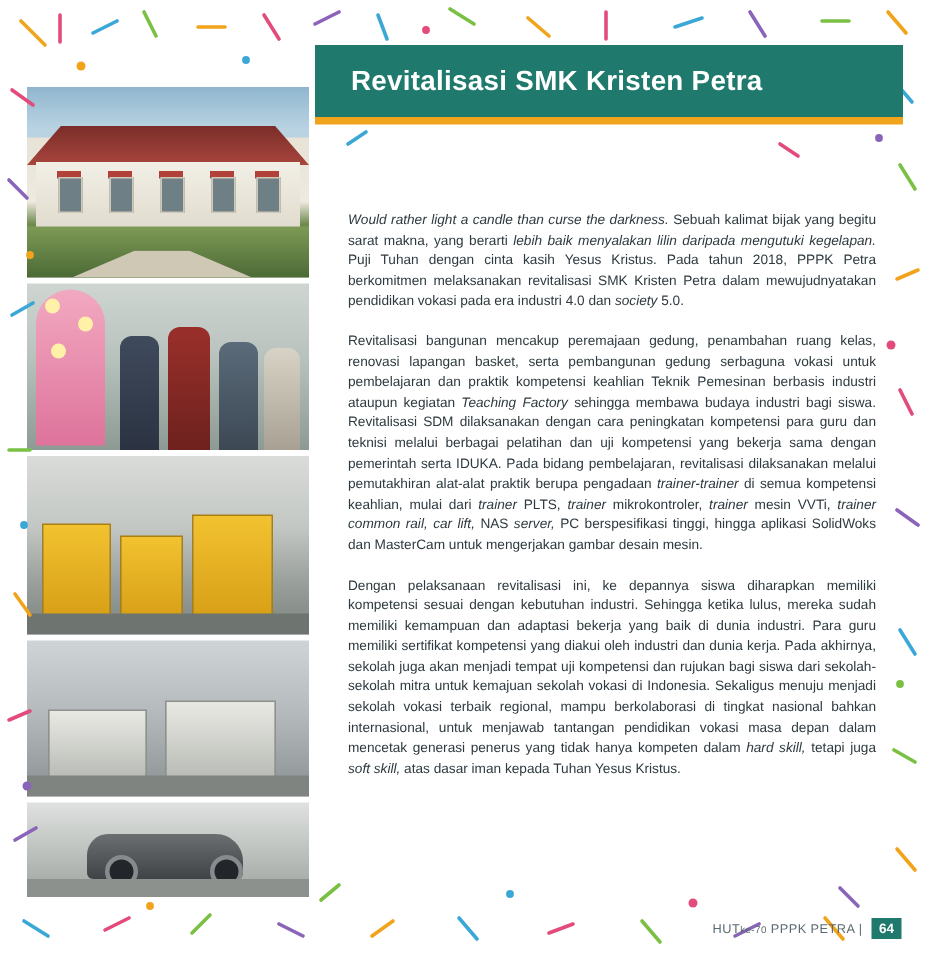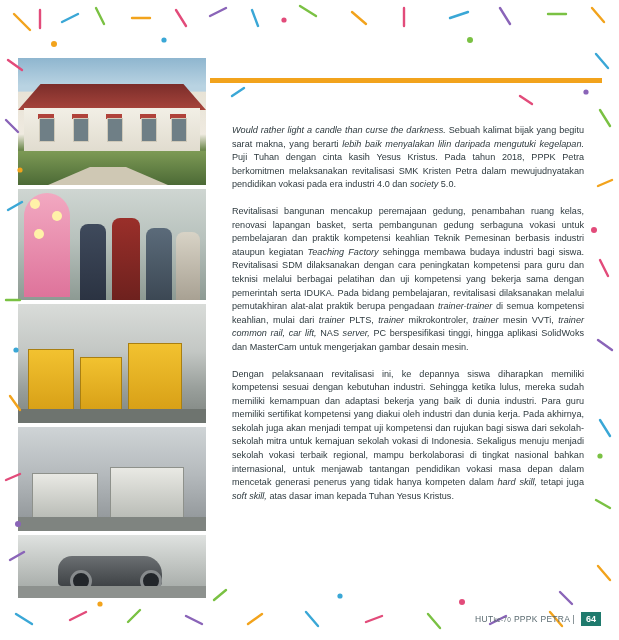--- a/index.html
+++ b/index.html
@@ -180,21 +180,21 @@
     width: 392px;
     height: 5px;
     background: #f2a31c;
     z-index: 6;
   }
 
   
   .article {
     position: absolute;
     left: 232px;
-    top: 124px;
+    top: 140px;
     width: 352px;
     color: #2e3a3f;
     font-size: 9.1px;
     line-height: 13.6px;
     text-align: justify;
   }
   .article p { margin: 0 0 13px 0; }
   .article i { font-style: italic; }
 
   
@@ -335,20 +335,23 @@
 
     <div class="photo p5">
       <div class="car"></div>
       <div class="wheel" style="left:52px"></div>
       <div class="wheel" style="left:122px"></div>
       <div class="floor3"></div>
     </div>
 
   </div>
 
+  <div class="banner">
+    <div class="banner-title">Revitalisasi SMK Kristen Petra</div>
+  </div>
   <div class="banner-accent"></div>
 
   <div class="article">
       <p><i>Would rather light a candle than curse the darkness.</i><span> Sebuah kalimat bijak yang begitu sarat makna, yang berarti </span><i>lebih baik menyalakan lilin daripada mengutuki kegelapan.</i><span> Puji Tuhan dengan cinta kasih Yesus Kristus. Pada tahun 2018, PPPK Petra berkomitmen melaksanakan revitalisasi SMK Kristen Petra dalam mewujudnyatakan pendidikan vokasi pada era industri 4.0 dan </span><i>society</i><span> 5.0.</span></p>
       <p><span>Revitalisasi bangunan mencakup peremajaan gedung, penambahan ruang kelas, renovasi lapangan basket, serta pembangunan gedung serbaguna vokasi untuk pembelajaran dan praktik kompetensi keahlian Teknik Pemesinan berbasis industri ataupun kegiatan </span><i>Teaching Factory</i><span> sehingga membawa budaya industri bagi siswa. Revitalisasi SDM dilaksanakan dengan cara peningkatan kompetensi para guru dan teknisi melalui berbagai pelatihan dan uji kompetensi yang bekerja sama dengan pemerintah serta IDUKA. Pada bidang pembelajaran, revitalisasi dilaksanakan melalui pemutakhiran alat-alat praktik berupa pengadaan </span><i>trainer-trainer</i><span> di semua kompetensi keahlian, mulai dari </span><i>trainer</i><span> PLTS, </span><i>trainer</i><span> mikrokontroler, </span><i>trainer</i><span> mesin VVTi, </span><i>trainer common rail, car lift,</i><span> NAS </span><i>server,</i><span> PC berspesifikasi tinggi, hingga aplikasi SolidWoks dan MasterCam untuk mengerjakan gambar desain mesin.</span></p>
       <p><span>Dengan pelaksanaan revitalisasi ini, ke depannya siswa diharapkan memiliki kompetensi sesuai dengan kebutuhan industri. Sehingga ketika lulus, mereka sudah memiliki kemampuan dan adaptasi bekerja yang baik di dunia industri. Para guru memiliki sertifikat kompetensi yang diakui oleh industri dan dunia kerja. Pada akhirnya, sekolah juga akan menjadi tempat uji kompetensi dan rujukan bagi siswa dari sekolah-sekolah mitra untuk kemajuan sekolah vokasi di Indonesia. Sekaligus menuju menjadi sekolah vokasi terbaik regional, mampu berkolaborasi di tingkat nasional bahkan internasional, untuk menjawab tantangan pendidikan vokasi masa depan dalam mencetak generasi penerus yang tidak hanya kompeten dalam </span><i>hard skill,</i><span> tetapi juga </span><i>soft skill,</i><span> atas dasar iman kepada Tuhan Yesus Kristus.</span></p>
     </div>
 
   <div class="footer">
     <div class="footer-text">

